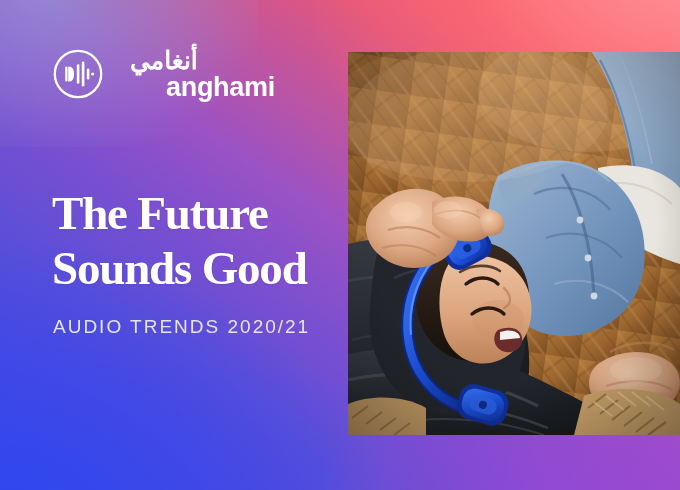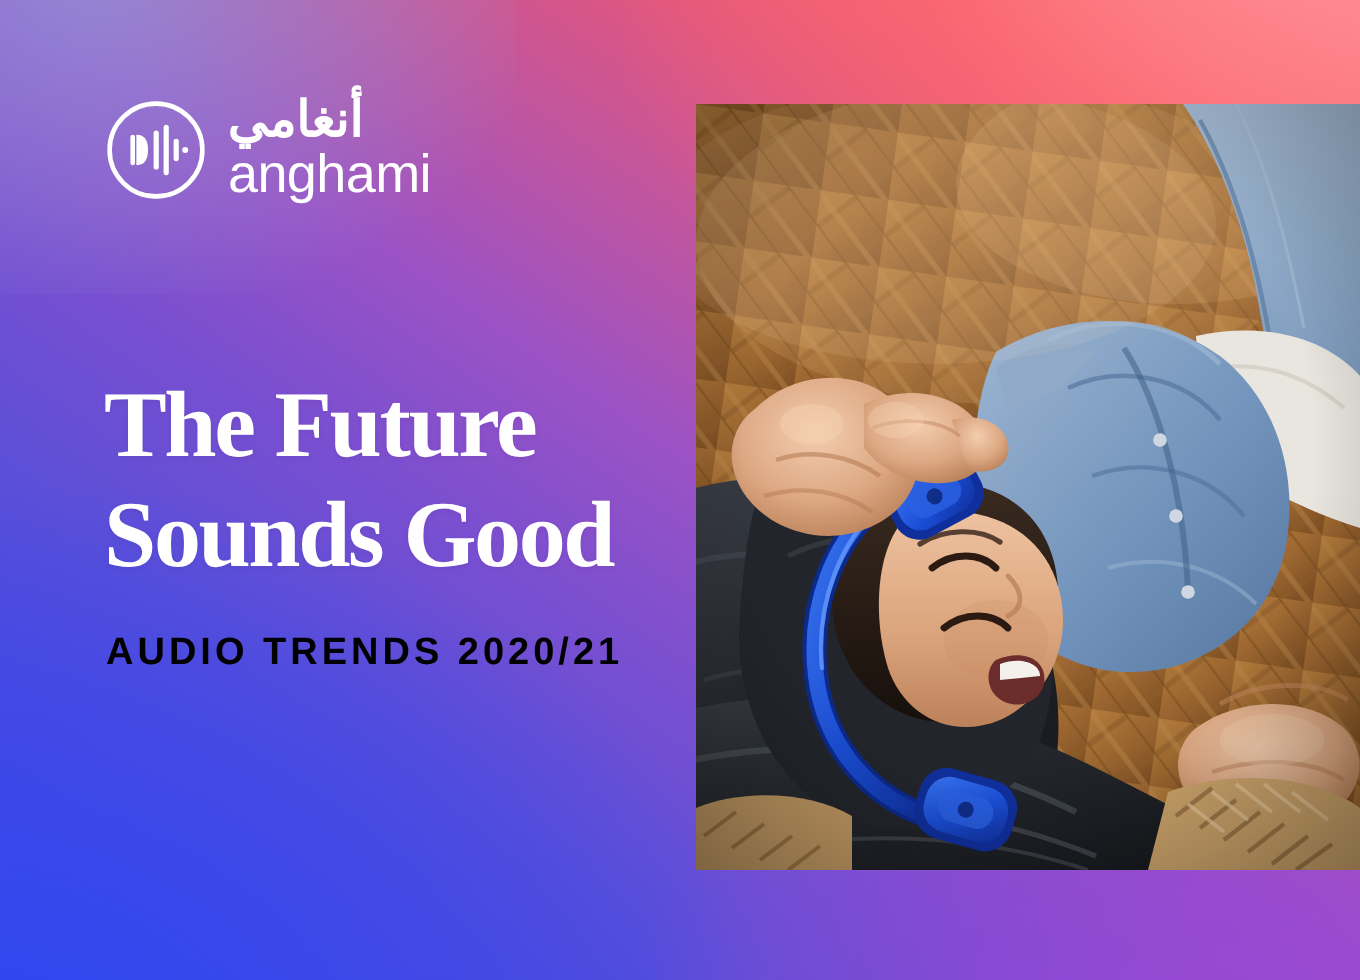--- a/index.html
+++ b/index.html
@@ -49,61 +49,62 @@
   }
   .bg-soft-top-left{
     position:absolute; left:-10%; top:-16%;
     width:48%; height:46%;
     background:radial-gradient(ellipse at 35% 30%, rgba(140,165,225,0.62) 0%, rgba(150,160,215,0.26) 50%, rgba(160,160,210,0) 78%);
   }
 
   
   .logo{
     position:absolute; left:52px; top:48px;
-    display:flex; align-items:flex-end; gap:10px;
+    display:flex; align-items:flex-start; gap:26px;
   }
   .logo-mark{ width:52px; height:52px; flex:0 0 52px; display:block; }
   .logo-words{ display:flex; flex-direction:column; align-items:flex-start; line-height:1; }
   .logo-ar{
     color:#ffffff;
     font-size:25px;
     font-weight:700;
     letter-spacing:.5px;
     direction:rtl;
     line-height:1;
     margin-bottom:1px;
   }
   .logo-latin{
     color:#ffffff;
     font-size:27px;
-    font-weight:400;
+    font-weight:700;
     letter-spacing:-0.3px;
     line-height:1;
+    margin-left:36px;
   }
 
   
   .headline{
     position:absolute; left:52px; top:186px;
     color:#ffffff;
     font-family:Liberation Serif, serif;
   }
   .headline-line{
     display:block;
     font-size:47px;
     font-weight:700;
     letter-spacing:-1.2px;
     line-height:1.17;
     white-space:nowrap;
     text-shadow:0 1px 2px rgba(60,40,110,.10);
   }
   .subtitle{
     position:absolute; left:53px; top:316px;
-    color:#000000;
+    color:#e5e5e5;
     font-size:19px;
-    font-weight:700;
+    font-weight:400;
     letter-spacing:2.0px;
     white-space:nowrap;
   }
 
   
   .photo{
     position:absolute;
     left:348px; top:52px;
     width:332px; height:383px;
     overflow:hidden;

